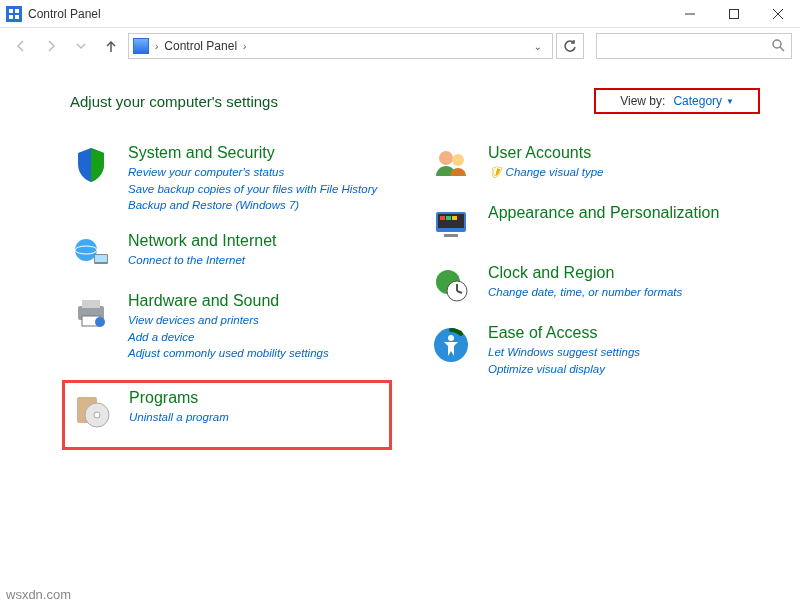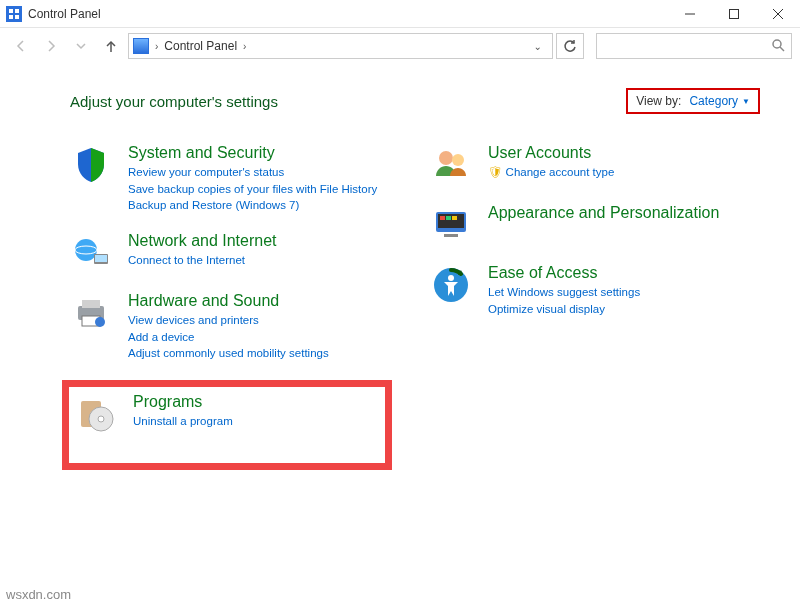--- a/index.html
+++ b/index.html
@@ -105,21 +105,21 @@
   margin-bottom:0;
 }
 .headrow{
   display:flex;
   align-items:center;
   justify-content:space-between;
   margin-bottom:30px;
 }
 .viewby-box{
   border:2px solid #d30000;
-  padding:4px 8px;
+  padding:4px 24px;
   display:flex;
   align-items:center;
   gap:8px;
 }
 .viewby-label{ color:#333; font-size:12px;}
 .viewby-value{ color:#0066cc; font-size:12px; display:flex; align-items:center; gap:4px;}
 .viewby-value .tri{font-size:8px; color:#0066cc;}
 
 .cols{
   display:flex;
@@ -141,25 +141,26 @@
 .cat-title{
   color:#0b7a1e;
   font-size:16px;
   margin-bottom:2px;
 }
 .cat-link{
   color:#0066cc;
   font-size:11.5px;
   display:block;
   line-height:1.45;
+  font-style:italic;
 }
 
 .highlight-programs{
-  border:7px solid #ef4444;
-  padding:6px 8px 28px 6px;
+  border:3px solid #ef4444;
+  padding:6px 8px 16px 6px;
   margin-left:-8px;
   margin-right:8px;
 }
 
 .watermark{
   position:absolute;
   left:6px; bottom:6px;
   font-size:13px;
   color:#888;
 }
@@ -333,40 +334,54 @@
         <div class="caticon">
           <svg width="42" height="42" viewBox="0 0 42 42">
               <circle cx="16" cy="14" r="7" fill="#f4b183"></circle>
               <path d="M6 32c0-6 5-10 10-10s10 4 10 10" fill="#4e9b47"></path>
               <circle cx="28" cy="16" r="6" fill="#ffd28a"></circle>
               <path d="M20 32c0-5 4-8 8-8s8 3 8 8" fill="#d07a2a"></path>
             </svg>
         </div>
         <div class="body">
           <div class="cat-title">User Accounts</div>
-          <a class="cat-link"><span style="color:#e8b000;margin-right:3px">🛡</span><span>Change account type</span></a>
+          <a class="cat-link"><span style="color:#e8b000;margin-right:3px">🛡</span><span>Change visual type</span></a>
         </div>
       </div>
 
       <div class="cat">
         <div class="caticon">
           <svg width="42" height="42" viewBox="0 0 42 42">
               <rect x="6" y="8" width="30" height="20" rx="2" fill="#3a7bd5"></rect>
               <rect x="8" y="10" width="26" height="14" fill="#2f2f2f"></rect>
               <rect x="10" y="12" width="5" height="4" fill="#e74c3c"></rect>
               <rect x="16" y="12" width="5" height="4" fill="#2ecc71"></rect>
               <rect x="22" y="12" width="5" height="4" fill="#f1c40f"></rect>
               <rect x="14" y="30" width="14" height="3" fill="#888"></rect>
             </svg>
         </div>
         <div class="body">
           <div class="cat-title">Appearance and Personalization</div>
         </div>
       </div>
 
+      <div class="cat">
+        <div class="caticon">
+          <svg width="42" height="42" viewBox="0 0 42 42">
+              <circle cx="18" cy="18" r="12" fill="#40a040"></circle>
+              <circle cx="27" cy="27" r="10" fill="#fff" stroke="#555"></circle>
+              <line x1="27" y1="27" x2="27" y2="20" stroke="#555" stroke-width="2"></line>
+              <line x1="27" y1="27" x2="32" y2="29" stroke="#555" stroke-width="2"></line>
+            </svg>
+        </div>
+        <div class="body">
+          <div class="cat-title">Clock and Region</div>
+          <a class="cat-link">Change date, time, or number formats</a>
+        </div>
+      </div>
 
       <div class="cat">
         <div class="caticon">
           <svg width="42" height="42" viewBox="0 0 42 42">
               <circle cx="21" cy="21" r="17" fill="#2a8fd8"></circle>
               <circle cx="21" cy="14" r="3" fill="#fff"></circle>
               <path d="M14 18h14l-4 4v10l-3-5-3 5v-10z" fill="#fff"></path>
               <path d="M21 6a15 15 0 0 1 10 4" fill="none" stroke="#0d5a0d" stroke-width="4" stroke-linecap="round"></path>
               <polyline points="31,6 33,11 28,11" fill="#0d5a0d"></polyline>
             </svg>

